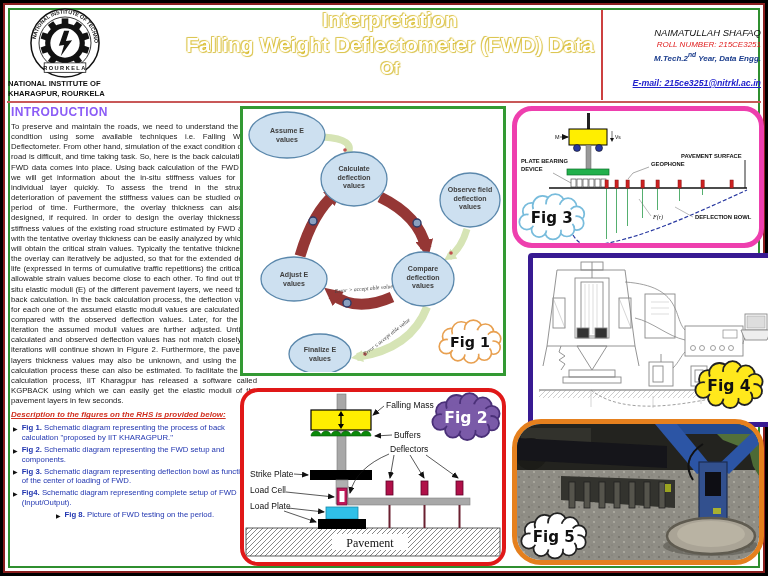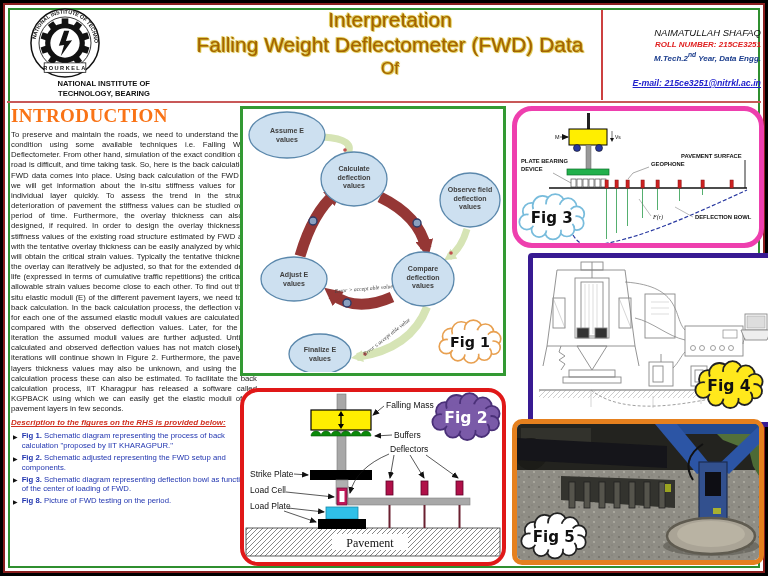--- a/index.html
+++ b/index.html
@@ -1,50 +1,50 @@
 <!DOCTYPE html>
 <html><head>
 <meta charset="utf-8">
 <style>
   html,body{margin:0;padding:0;background:#222;}
   .poster{position:relative;width:768px;height:576px;background:#000;font-family:"Liberation Sans",sans-serif;overflow:hidden;}
   .frame-maroon{position:absolute;left:3px;top:3px;right:3px;bottom:3px;background:#fff;border:2px solid #8a1f1f;}
   .frame-green{position:absolute;left:8px;top:8px;right:8px;bottom:8px;border:2px solid #2f8f2f;background:#fff;}
   .abs{position:absolute;}
   
-  .institute{left:8px;top:79px;width:142px;text-align:right;font-size:7.6px;font-weight:bold;color:#111;line-height:9.5px;}
+  .institute{left:8px;top:79px;width:142px;text-align:left;font-size:7.6px;font-weight:bold;color:#111;line-height:9.5px;}
   .title-block{left:175px;top:8px;width:430px;text-align:center;}
-  .title-l{font-weight:normal;color:#a16207;text-shadow:0 0 1px #e0bc00,0 0 2px #d8b400,1px 1px 0 rgba(190,160,0,.5),-1px -1px 0 rgba(190,160,0,.5);}
+  .title-l{font-weight:bold;color:#ffffff;text-shadow:0 0 1px #e0bc00,0 0 2px #d8b400,1px 1px 0 rgba(190,160,0,.5),-1px -1px 0 rgba(190,160,0,.5);}
   .t1{font-size:21px;line-height:24px;}
   .t2{font-size:17px;line-height:22px;}
   .t3{font-size:21px;line-height:26px;}
   .vline{left:601px;top:10px;width:2px;height:90px;background:#cc4040;}
   .hline{left:7px;top:101px;right:7px;height:2px;background:#c85858;}
   .author{left:604px;top:27px;width:157px;text-align:right;font-style:italic;}
   .a-name{font-size:9.5px;font-weight:normal;color:#111;}
-  .a-roll{font-size:8px;font-weight:bold;color:#e02020;margin-top:2px;}
+  .a-roll{font-size:8px;font-weight:normal;color:#e02020;margin-top:2px;}
   .a-prog{font-size:8px;font-weight:bold;color:#1a3c8c;margin-top:2px;}
   .a-mail{font-size:8.8px;font-weight:bold;color:#2222cc;text-decoration:underline;margin-top:15px;}
   
   .intro{left:11px;top:105px;width:246px;}
-  .intro h2{margin:0 0 3px 0;font-size:19px;letter-spacing:.4px;color:#f97316;font-family:Liberation Serif, serif;}
+  .intro h2{margin:0 0 3px 0;font-size:12px;letter-spacing:.4px;color:#8b5cf6;}
   .intro .body{font-size:7.75px;line-height:10.15px;text-align:justify;color:#222;}
   .note{margin-top:4px;font-size:8px;font-weight:bold;font-style:italic;color:#d03020;line-height:10px;text-decoration:underline;}
   .figlist{margin-top:3px;}
-  .figitem{display:flex;margin-bottom:2.5px;}
+  .figitem{display:flex;margin-bottom:2.5px;justify-content:center;}
   .bullet{font-size:6px;color:#111;margin:1.5px 4px 0 2px;flex:none;}
   .figtext{font-size:7.75px;line-height:9.6px;color:#2236b0;}
   .figtext b{font-weight:bold;}
   
   .figbox{position:absolute;background:#fff;box-sizing:border-box;}
   .fb1{left:240px;top:106px;width:266px;height:270px;border:3px solid #339933;}
   .fb2{left:240px;top:388px;width:266px;height:178px;border:4px solid #e01818;border-radius:18px;overflow:hidden;}
   .fb3{left:512px;top:106px;width:252px;height:142px;border:5px solid #ee3fae;border-radius:20px;overflow:hidden;}
   .fb4{left:528px;top:253px;width:246px;height:174px;border:5px solid #381a92;border-radius:4px;overflow:hidden;}
-  .fb5{left:512px;top:419px;width:252px;height:146px;border:5px solid #e5801e;border-radius:10px;overflow:hidden;}
+  .fb5{left:512px;top:419px;width:252px;height:146px;border:5px solid #e5801e;border-radius:29px;overflow:hidden;}
   svg text{font-family:"Liberation Sans",sans-serif;}
   .serif{font-family:"Liberation Serif",serif;}
   .cloudtxt{font-family:"DejaVu Sans",sans-serif;font-weight:bold;}
 </style>
 </head>
 <body>
 
 <div class="poster">
   <div class="frame-maroon"></div>
   <div class="frame-green"></div>
@@ -71,21 +71,21 @@
       </g>
       <circle cx="0" cy="0" r="21" fill="#111"></circle>
       <circle cx="0" cy="0" r="15.5" fill="#fff"></circle>
       <path d="M -1,-13 L -6.5,3 L -1,2 L -4.5,14 L 7.5,-3 L 1,-2 L 4.5,-13 Z" fill="#111"></path>
     </g>
     <rect x="-22" y="21" width="44" height="10" fill="#fff" stroke="#111" stroke-width="0.8"></rect>
     <text x="0" y="28.5" text-anchor="middle" font-size="6" font-weight="bold" letter-spacing="1.5" fill="#111">ROURKELA</text>
   </svg>
   <div class="abs institute">
     <div>NATIONAL INSTITUTE OF</div>
-    <div>TECHNOLOGY, BEARING</div>
+    <div>KHARAGPUR, ROURKELA</div>
   </div>
 
   <div class="abs title-block">
     <div class="title-l t1">Interpretation</div>
     <div class="title-l t3">Falling Weight Deflectometer (FWD) Data</div>
     <div class="title-l t2">Of</div>
   </div>
 
   <div class="abs vline"></div>
   <div class="abs hline"></div>
@@ -101,25 +101,29 @@
     <h2>INTRODUCTION</h2>
     <div class="body">To preserve and maintain the roads, we need to understand the road condition using some available techniques i.e. Falling Weight Deflectometer. From other hand, simulation of the exact condition of the road is difficult, and time taking task. So, here is the back calculation of FWD data comes into place. Using back calculation of the FWD data we will get information about the in-situ stiffness values for each individual layer quickly. To assess the trend in the structural deterioration of pavement the stiffness values can be studied over a period of time. Furthermore, the overlay thickness can also be designed, if required. In order to design the overlay thickness, the stiffness values of the existing road structure estimated by FWD along with the tentative overlay thickness can be easily analyzed by which we will obtain the critical strain values. Typically the tentative thickness of the overlay can iteratively be adjusted, so that for the extended design life (expressed in terms of cumulative traffic repetitions) the critical and allowable strain values become close to each other. To find out the in-situ elastic moduli (E) of the different pavement layers, we need to use back calculation. In the back calculation process, the deflection values for each one of the assumed elastic moduli values are calculated, and compared with the observed deflection values. Later, for the next iteration the assumed moduli values are further adjusted. Until the calculated and observed deflection values has not match closely, the iterations will continue shown in Figure 2. Furthermore, the pavement layers thickness values may also be unknown, and using the back calculation process these can also be estimated. To facilitate the back calculation process, IIT Kharagpur has released a software called KGPBACK using which we can easily get the elastic moduli of the pavement layers in few seconds.</div>
     <div class="note">Description to the figures on the RHS is provided below:</div>
     <div class="figlist">
       <div class="figitem">
           <span class="bullet">▶</span>
           <span class="figtext"><b>Fig 1.</b> <span>Schematic diagram representing the process of back calculation "proposed by IIT KHARAGPUR."</span></span>
         </div>
       <div class="figitem">
           <span class="bullet">▶</span>
-          <span class="figtext"><b>Fig 2.</b> <span>Schematic adjusted representing the FWD setup and components.</span></span>
+          <span class="figtext"><b>Fig 2.</b> <span>Schematic diagram representing the FWD setup and components.</span></span>
         </div>
       <div class="figitem">
           <span class="bullet">▶</span>
           <span class="figtext"><b>Fig 3.</b> <span>Schematic diagram representing deflection bowl as function of the center of loading of FWD.</span></span>
+        </div>
+      <div class="figitem">
+          <span class="bullet">▶</span>
+          <span class="figtext"><b>Fig4.</b> <span>Schematic diagram representing complete setup of FWD (Input/Output).</span></span>
         </div>
       <div class="figitem">
           <span class="bullet">▶</span>
           <span class="figtext"><b>Fig 8.</b> <span>Picture of FWD testing on the period.</span></span>
         </div>
     </div>
   </div>
 
   <div class="figbox fb1">
     <svg width="260" height="263" viewBox="0 0 260 263">

